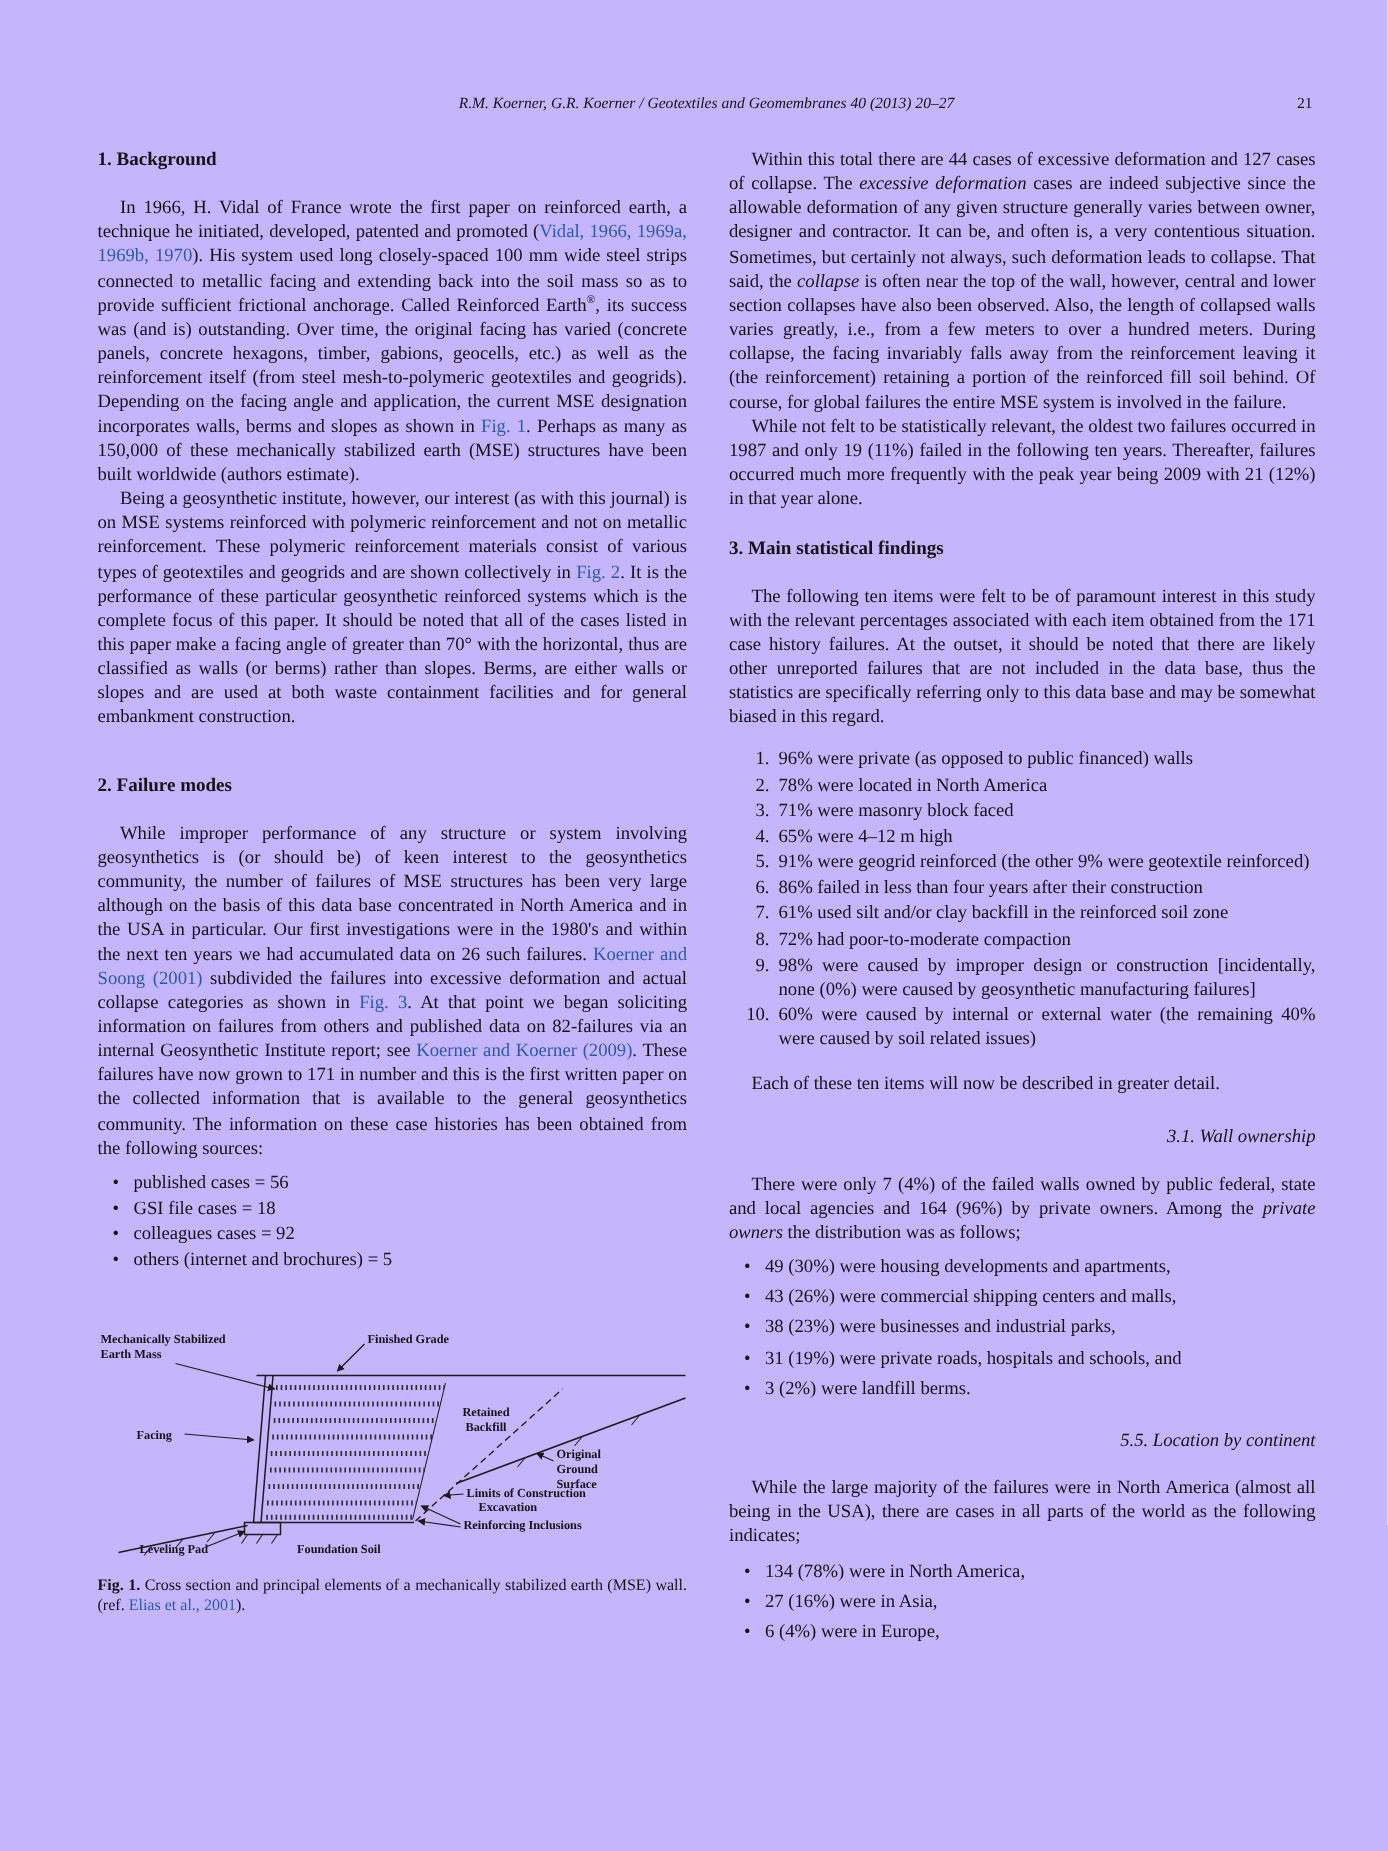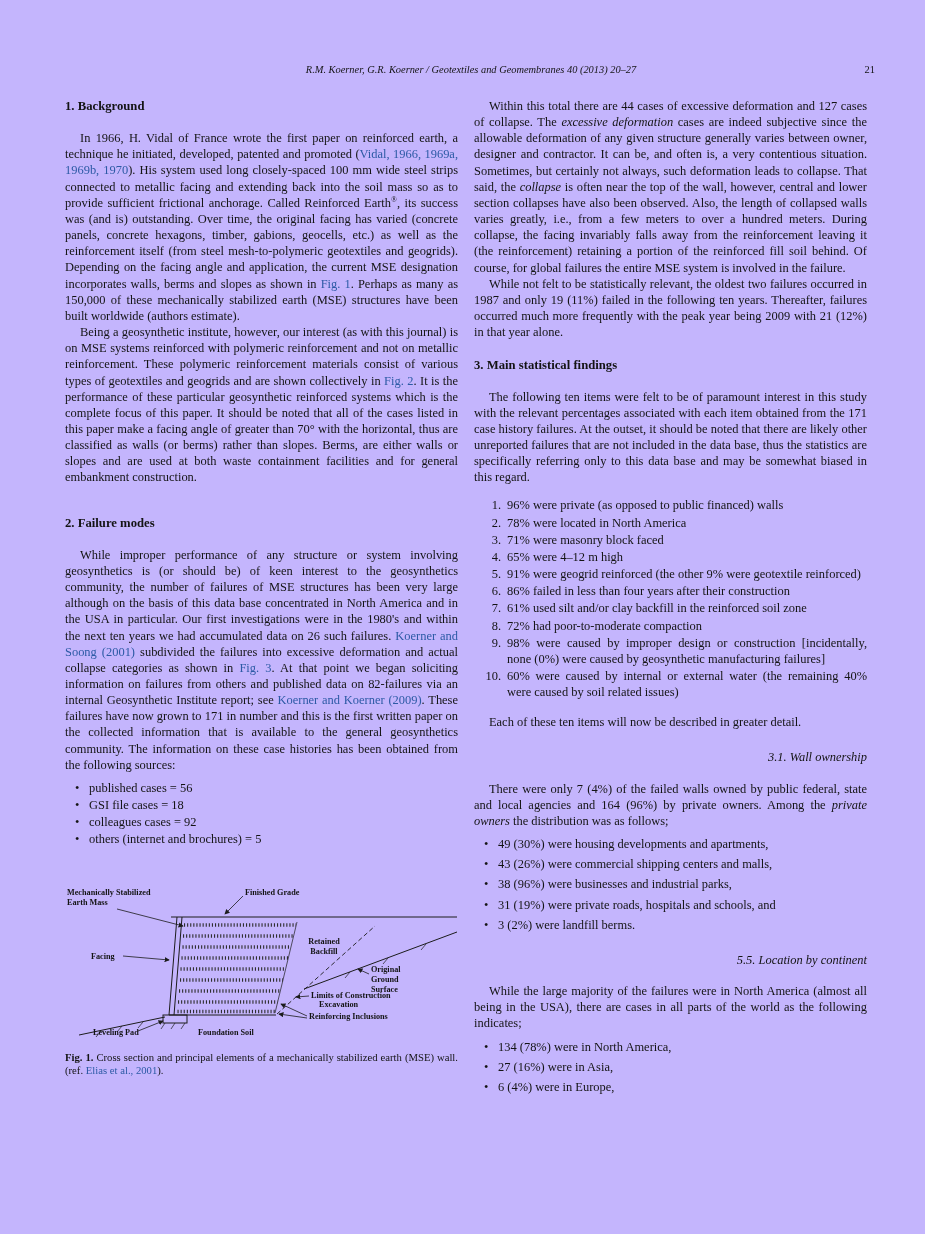--- a/index.html
+++ b/index.html
@@ -8,21 +8,21 @@
     position:relative; width:925px; height:1234px; background:#c4b5fd;
     font-family:"Liberation Serif","DejaVu Serif",serif; color:#141414;
     overflow:hidden;
   }
   
   .running-head { position:absolute; top:64px; left:65px; width:812px; font-size:10.4px; }
   .rh-title { display:block; text-align:center; font-style:italic; }
   .rh-page  { position:absolute; right:2px; top:0; font-style:normal; }
 
   
-  .columns { position:absolute; top:98px; left:65px; width:812px; display:flex; gap:16px; }
+  .columns { position:absolute; top:98px; left:65px; width:812px; display:flex; gap:28px; }
   .col { width:393px; font-size:12.45px; line-height:16.15px; text-align:justify; }
 
   p.para { text-indent:15px; margin:0; }
   h2.sect { font-size:12.7px; font-weight:700; text-align:left; margin:0 0 16px 0; }
   h2.sect.sp  { margin-top:29px; }
   h2.sect.sp2 { margin-top:17px; margin-bottom:15px; }
   h3.subsect { font-size:12.45px; font-style:italic; font-weight:400; text-align:right; margin:19px 0 15px 0; }
   .gap-top { margin-top:14px; }
 
   ul.bullets { list-style:none; margin:7px 0 7px 10px; padding:0; }
@@ -223,21 +223,21 @@
       </div>
 
       <p class="para gap-top">Each of these ten items will now be described in greater detail.</p>
 
       <h3 class="subsect">3.1. Wall ownership</h3>
       <p class="para"><span>There were only 7 (4%) of the failed walls owned by public federal, state and local agencies and 164 (96%) by private owners. Among the </span><span class="i">private owners</span><span> the distribution was as follows;</span></p>
 
       <ul class="bullets spaced">
         <li><span>49 (30%) were housing developments and apartments,</span></li>
         <li><span>43 (26%) were commercial shipping centers and malls,</span></li>
-        <li><span>38 (96%) were businesses and industrial parks,</span></li>
+        <li><span>38 (23%) were businesses and industrial parks,</span></li>
         <li><span>31 (19%) were private roads, hospitals and schools, and</span></li>
         <li><span>3 (2%) were landfill berms.</span></li>
       </ul>
 
       <h3 class="subsect">5.5. Location by continent</h3>
       <p class="para">While the large majority of the failures were in North America (almost all being in the USA), there are cases in all parts of the world as the following indicates;</p>
 
       <ul class="bullets spaced">
         <li><span>134 (78%) were in North America,</span></li>
         <li><span>27 (16%) were in Asia,</span></li>

